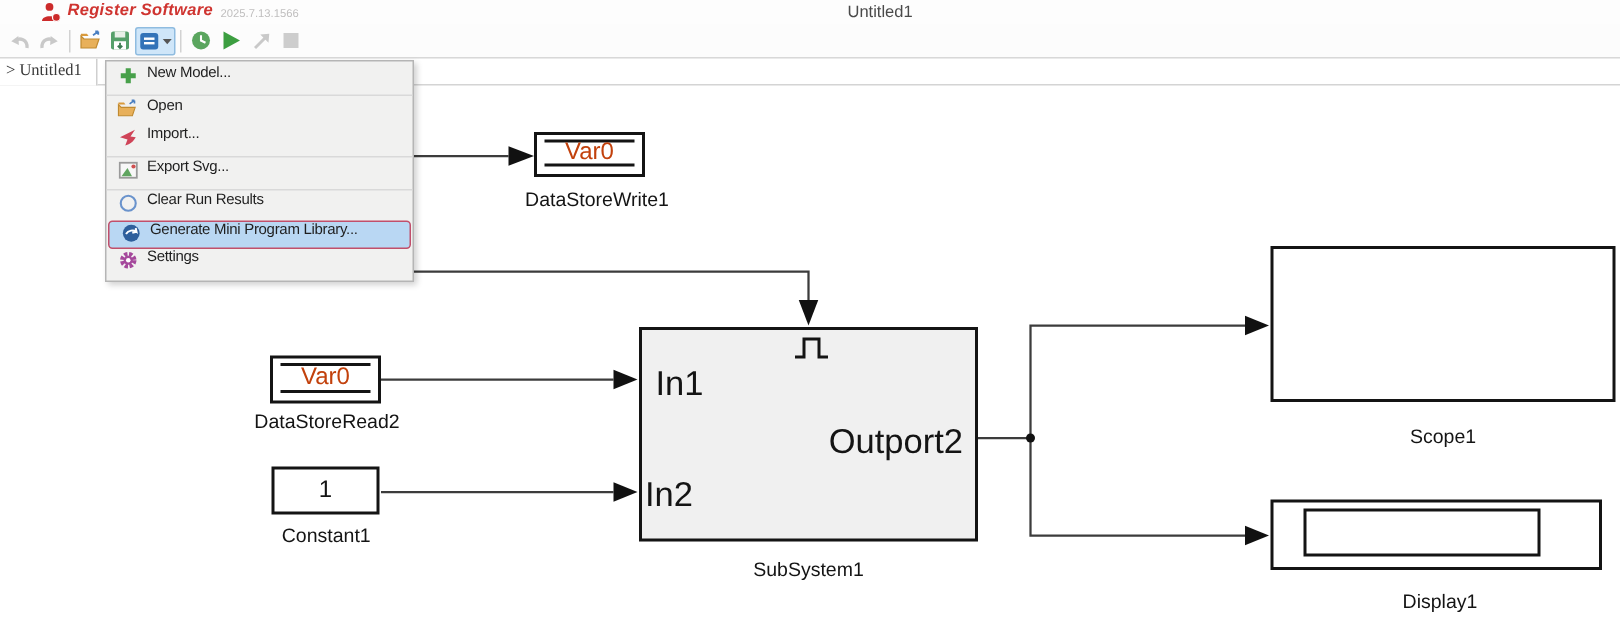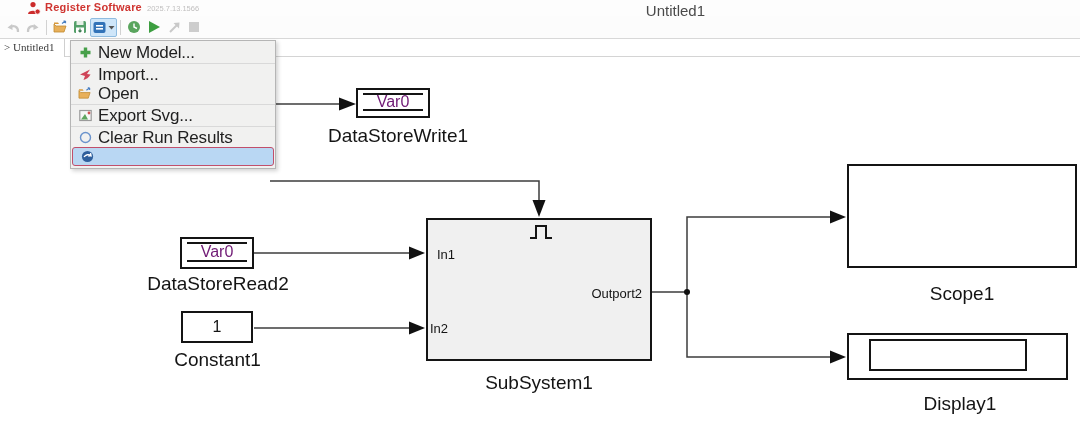--- a/index.html
+++ b/index.html
@@ -3,55 +3,55 @@
 <meta charset="utf-8">
 <style>
   * { margin:0; padding:0; box-sizing:border-box; }
   html,body { width:1080px; height:427px; overflow:hidden; background:#fff;
               font-family:"Liberation Sans","DejaVu Sans",sans-serif; }
   body { position:relative; }
 
   
   .titlebar { position:absolute; left:0; top:0; width:1080px; height:16px; background:#fdfdfd; z-index:6; }
   .logo { position:absolute; left:27px; top:1px; }
-  .appname { position:absolute; left:45px; top:1px; font-size:11px; font-weight:bold; color:#cf3430; letter-spacing:.2px; }
+  .appname { position:absolute; left:45px; top:1px; font-size:11px; font-weight:bold; color:#cf3430; letter-spacing:.2px;font-style:italic; }
   .version { position:absolute; left:147px; top:4px; font-size:7.5px; color:#c0bfbf; }
-  .wintitle { position:absolute; left:565px; top:2px; width:140px; text-align:right; font-size:15px; color:#4a4a4a; }
+  .wintitle { position:absolute; left:565px; top:2px; width:140px; text-align:left; font-size:11px; color:#4a4a4a; }
 
   
   .toolbar { position:absolute; left:0; top:16px; width:1080px; height:23px; background:#fcfcfc;
              border-bottom:1px solid #d8d8d8; display:flex; align-items:center; padding-left:3px; z-index:6; }
   .tbtn { width:20px; height:19px; display:flex; align-items:center; justify-content:center; flex:0 0 auto; }
   .tsep { width:1px; height:15px; background:#d2d2d2; margin:0 3px; flex:0 0 auto; }
   .tbtn.menu-open { width:27px; background:#cfe6f9; border:1px solid #8fbce0; border-radius:2px; }
 
   
   .tabstrip { position:absolute; left:0; top:39px; width:1080px; height:18px; background:#fff;
               border-bottom:1px solid #d4d4d4; z-index:5; }
   .tab { position:absolute; left:0; top:0; width:65px; height:18px; border-right:1px solid #cfcfcf;
          font-size:11px; color:#3a3a3a; line-height:17px; padding-left:4px; background:#fff;font-family:Liberation Serif, serif; }
 
   
   .wires { position:absolute; left:0; top:0; z-index:1; }
   .block { position:absolute; background:#fff; border:2px solid #141414; z-index:2; }
   .ds-inner { position:absolute; left:7%; right:7%; top:3px; bottom:5px; border-top:2px solid #141414;
               border-bottom:2px solid #141414; display:flex; align-items:center; justify-content:center;
-              font-size:16px; color:#701a75; }
+              font-size:16px; color:#c2410c; }
   .const-inner { position:absolute; inset:0; display:flex; align-items:center; justify-content:center;
                  font-size:16px; color:#141414; }
   .subsystem { background:#f0f0f0; }
-  .port { position:absolute; font-size:13px; color:#141414; line-height:22px; }
-  .block-label { position:absolute; font-size:19px; color:#141414; text-align:center; z-index:2; }
+  .port { position:absolute; font-size:23px; color:#141414; line-height:22px; }
+  .block-label { position:absolute; font-size:13px; color:#141414; text-align:center; z-index:2; }
   .display-inner { position:absolute; left:20px; top:4px; width:158px; height:32px; border:2px solid #141414; background:#fff; }
   .pulse { position:absolute; left:100px; top:3px; }
 
   
   .menu { position:absolute; left:70px; top:40px; width:206px; background:#f1f1f0;
           border:1px solid #b5b5b5; box-shadow:2px 2px 4px rgba(0,0,0,.18); z-index:10; padding:2px 0; }
-  .mitem { height:19px; display:flex; align-items:center; padding:0 6px 0 7px; font-size:17px;
+  .mitem { height:19px; display:flex; padding:0 6px 0 7px; font-size:10px;
            letter-spacing:-0.2px; color:#1f1f1f; white-space:nowrap; }
   .mitem .mico { width:14px; height:14px; margin-right:6px; flex:0 0 auto; display:flex; align-items:center; justify-content:center; }
   .msep { height:3px; display:flex; align-items:center; }
   .msep div { height:1px; background:#d9d9d9; width:100%; }
   .mitem.hl { background:#b9d7f3; border:1.5px solid #c14f6b; border-radius:3px; margin:0 1px; height:19px; }
 </style>
 </head>
 <body>
 
 <div class="titlebar">
@@ -206,36 +206,36 @@
           <path d="M6.5 1.5 V11.5 M1.5 6.5 H11.5" stroke="#47a04a" stroke-width="3.4"></path>
         </svg>
     </span>
     <span>New Model...</span>
   </div>
   <div class="msep">
       <div></div>
     </div>
   <div class="mitem">
     <span class="mico">
-      <svg width="13" height="13" viewBox="0 0 13 13">
-        <path d="M1 6.5 L11 1.5 L8 6 L11.5 6.5 C10 9.5 7 11.5 4.5 12 L6 8 Z" fill="#cf4458"></path>
-      </svg>
-    </span>
-    <span>Import...</span>
-  </div>
-  <div class="mitem">
-    <span class="mico">
       <svg width="14" height="13" viewBox="0 0 15 14">
         <path d="M1 4 L1 12 L11 12 L13 6 L3 6 Z" fill="#e8b05a" stroke="#c08a30" stroke-width="0.8"></path>
         <path d="M1 4 L1 2.5 L5 2.5 L6 4 Z" fill="#d99a3c"></path>
         <path d="M9 3.5 L12.5 1 M12.5 1 L12.5 3.2 M12.5 1 L10.5 1" stroke="#4a7fc1" stroke-width="1.2" fill="none"></path>
       </svg>
     </span>
     <span>Open</span>
   </div>
+  <div class="mitem">
+    <span class="mico">
+      <svg width="13" height="13" viewBox="0 0 13 13">
+        <path d="M1 6.5 L11 1.5 L8 6 L11.5 6.5 C10 9.5 7 11.5 4.5 12 L6 8 Z" fill="#cf4458"></path>
+      </svg>
+    </span>
+    <span>Import...</span>
+  </div>
   <div class="msep">
       <div></div>
     </div>
   <div class="mitem">
     <span class="mico">
       <svg width="13" height="13" viewBox="0 0 13 13">
         <rect x="0.8" y="1.5" width="11.4" height="10" fill="#f7f7f7" stroke="#9a9a9a" stroke-width="1.2"></rect>
         <polygon points="2,10.5 6,5 9,10.5" fill="#5fa55f"></polygon>
         <circle cx="10" cy="4" r="1.4" fill="#d05050"></circle>
       </svg>
@@ -253,14 +253,25 @@
     </span>
     <span>Clear Run Results</span>
   </div>
   <div class="mitem hl">
     <span class="mico">
       <svg width="13" height="13" viewBox="0 0 13 13">
         <circle cx="6.5" cy="6.5" r="5.6" fill="#2e5f9c"></circle>
         <path d="M3 7 C4.5 4.5 8 4 10 5.5 L9.5 3 M10 5.5 L7.2 6.2" stroke="#fff" stroke-width="1.3" fill="none"></path>
       </svg>
     </span>
+    <span>Generate Mini Program Library...</span>
+  </div>
+  <div class="mitem">
+    <span class="mico">
+      <svg width="13" height="13" viewBox="0 0 13 13">
+        <circle cx="6.5" cy="6.5" r="4" fill="none" stroke="#a5499c" stroke-width="3" stroke-dasharray="2.1 1.05"></circle>
+        <circle cx="6.5" cy="6.5" r="3" fill="#a5499c"></circle>
+        <circle cx="6.5" cy="6.5" r="1.5" fill="#fff"></circle>
+      </svg>
+    </span>
+    <span>Settings</span>
   </div>
 </div>
 
 </body></html>

